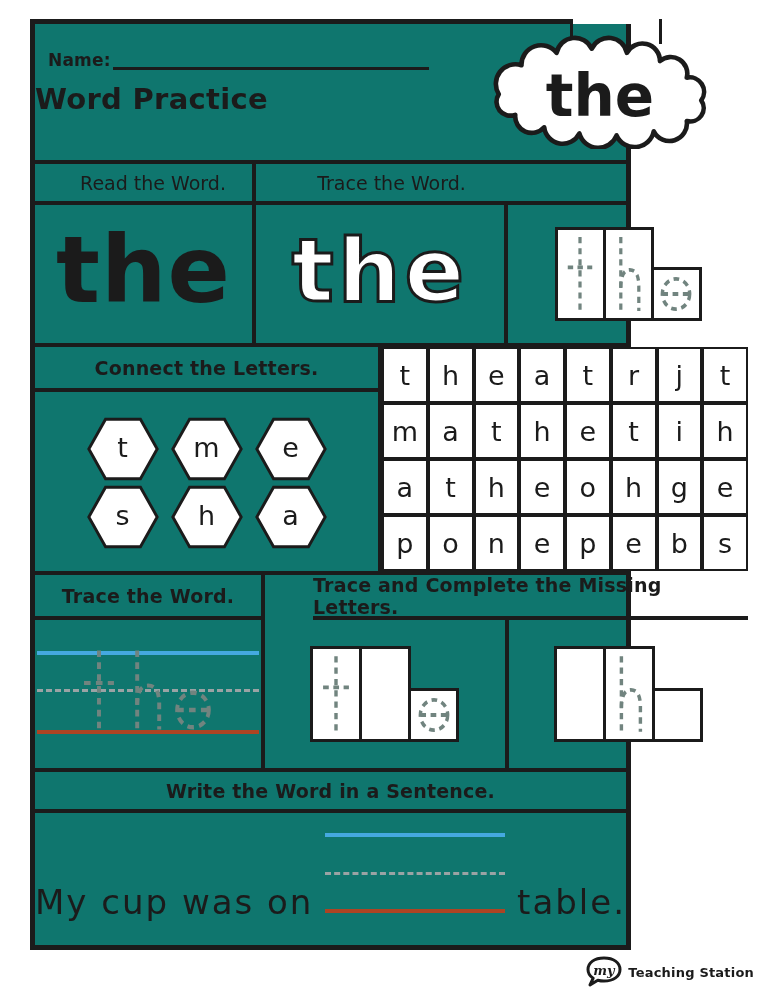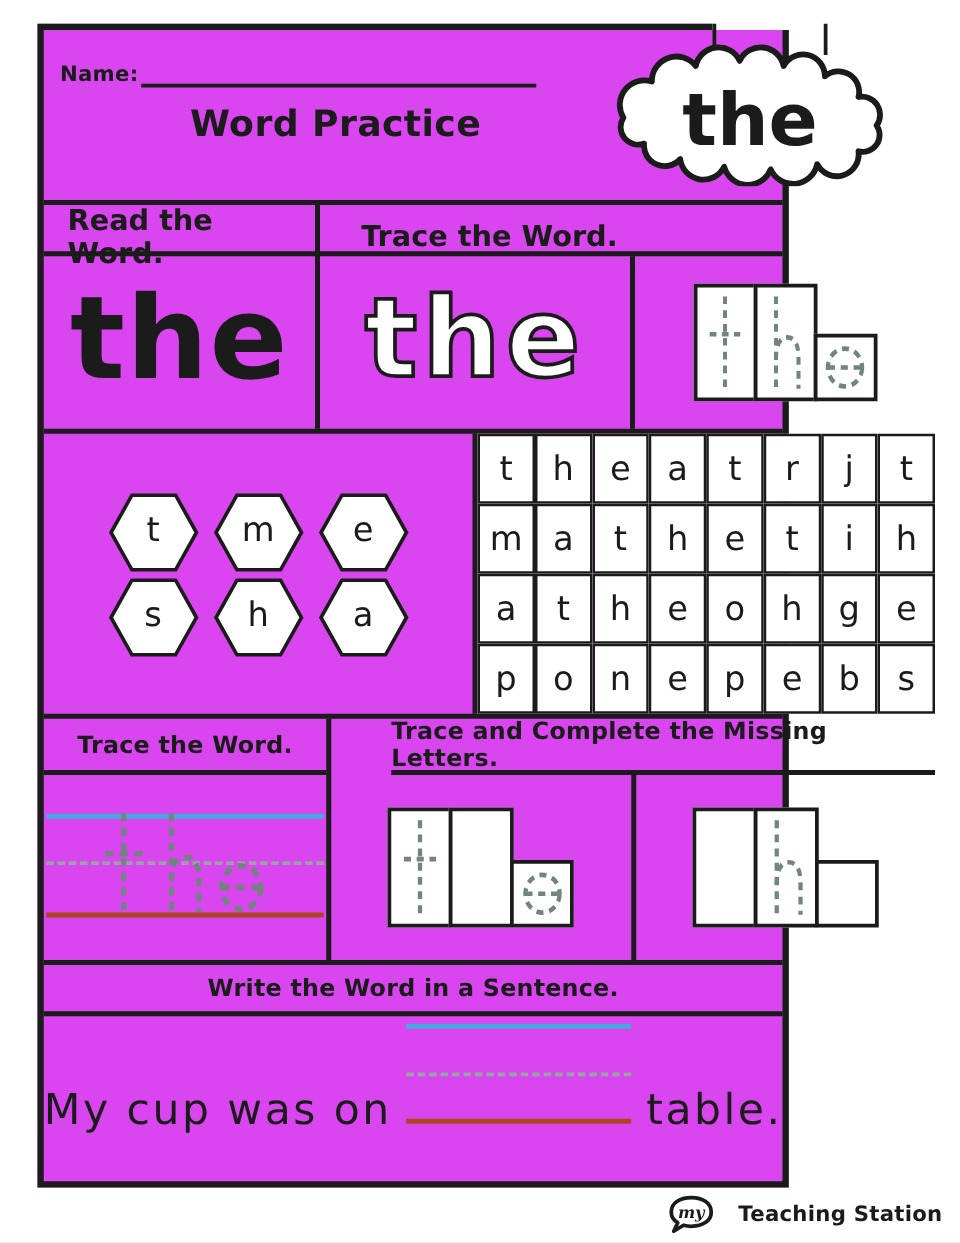--- a/index.html
+++ b/index.html
@@ -8,44 +8,44 @@
     --blue:#45a9e0;
     --gray:#9aa3a4;
     --red:#ad4423;
   }
   *{margin:0;padding:0;box-sizing:border-box;}
   html,body{background:#ffffff;}
   body{font-family:"DejaVu Sans","Liberation Sans",sans-serif;color:var(--ink);}
   .page{position:relative;width:768px;height:994px;background:#fff;overflow:hidden;}
 
   
-  .frame{position:absolute;left:30px;top:19px;width:601px;height:931px;border:5px solid var(--ink);background:#d946ef;display:flex;flex-direction:column;}
+  .frame{position:absolute;left:30px;top:19px;width:601px;height:931px;border:5px solid var(--ink);background:#0f766e;display:flex;flex-direction:column;}
 
   
   .f-header{position:relative;height:136px;flex:0 0 auto;}
   .name-row{position:absolute;left:13px;top:26px;display:flex;align-items:flex-end;}
   .name-label{font-size:17px;font-weight:bold;letter-spacing:.2px;}
   .name-line{width:316px;height:19px;border-bottom:3px solid var(--ink);margin-left:2px;}
-  .sheet-title{position:absolute;top:58px;left:12px;width:443px;text-align:center;font-size:29px;font-weight:bold;letter-spacing:.3px;}
+  .sheet-title{position:absolute;top:58px;left:0;width:443px;text-align:left;font-size:29px;font-weight:bold;letter-spacing:.3px;}
 
   
   .border-patch{position:absolute;left:570px;top:13px;width:92px;height:11px;background:#fff;}
   .border-stub{position:absolute;top:19px;width:3px;height:25px;background:var(--ink);}
   .stub-left{left:570px;} .stub-right{left:659px;}
   .cloud-wrap{position:absolute;left:476px;top:30px;width:248px;height:119px;}
   .cloud-wrap svg{width:100%;height:100%;display:block;}
   .cloud-word{position:absolute;left:0;top:6px;width:100%;height:100%;display:flex;align-items:center;justify-content:center;font-size:58px;font-weight:bold;}
 
   
   .band{height:45px;border-top:4px solid var(--ink);border-bottom:4px solid var(--ink);display:flex;align-items:center;justify-content:center;font-size:19px;font-weight:bold;letter-spacing:.2px;flex:0 0 auto;}
   .band.no-top{border-top:none;}
 
   
   .r1-bands{display:grid;grid-template-columns:221px 252px 240px;height:45px;border-top:4px solid var(--ink);border-bottom:4px solid var(--ink);flex:0 0 auto;}
-  .r1-bands > div{display:flex;align-items:center;justify-content:center;font-size:23px;font-weight:bold;padding-left:19px;}
+  .r1-bands > div{display:flex;align-items:center;justify-content:center;font-size:19px;font-weight:normal;padding-left:19px;}
   .r1-content{display:grid;grid-template-columns:221px 252px 240px;height:138px;flex:0 0 auto;}
   .v-div{border-right:4px solid var(--ink);}
   .cell-center{display:flex;align-items:center;justify-content:center;}
   .word-solid{font-size:92px;font-weight:bold;letter-spacing:1px;line-height:1;padding-bottom:6px;}
   .word-outline{font-size:88px;font-weight:bold;letter-spacing:4px;line-height:1;color:#fff;-webkit-text-stroke:3px var(--ink);padding-bottom:6px;}
 
   
   .trace-box-row{display:flex;align-items:flex-end;}
   .tbox{border:3px solid var(--ink);background:#fff;display:flex;align-items:center;justify-content:center;margin-left:-3px;}
   .tbox:first-child{margin-left:0;}
@@ -87,33 +87,33 @@
   .bbox.tall{width:52px;height:96px;}
   .bbox.short{width:51px;height:54px;}
   .bbox .gl.tall{width:38px;height:84px;}
   .bbox .gl.short{width:38px;height:42px;}
 
   
   .gl{display:block;}
   .gl path,.gl circle{fill:none;stroke:var(--trace);stroke-width:9;stroke-dasharray:15 12;stroke-linecap:butt;}
 
   
-  .sentence-content{flex:1;display:flex;align-items:flex-end;justify-content:center;gap:12px;padding-bottom:40px;}
+  .sentence-content{flex:1;display:flex;align-items:flex-end;justify-content:center;gap:12px;padding-bottom:26px;}
   .sentence-text{font-size:34px;letter-spacing:2px;white-space:nowrap;line-height:1;}
   .answer-blank{position:relative;width:300px;height:80px;margin-bottom:6px;}
   .answer-blank .bl{position:absolute;left:0;right:0;}
   .answer-blank .bl.blue{top:0;height:4px;background:var(--blue);}
   .answer-blank .bl.dash{top:39px;border-top:3px dashed var(--gray);}
   .answer-blank .bl.red{top:76px;height:4px;background:var(--red);}
 
   
-  .footer{position:absolute;top:956px;right:14px;display:flex;align-items:center;gap:19px;}
+  .footer{position:absolute;top:956px;right:14px;display:flex;align-items:center;gap:5px;}
   .logo-bubble{width:38px;height:32px;}
   .logo-bubble svg{width:100%;height:100%;display:block;}
-  .brand{font-size:17px;font-weight:bold;letter-spacing:.2px;}
+  .brand{font-size:13px;font-weight:bold;letter-spacing:.2px;}
 </style>
 </head>
 <body>
 
 <div class="page">
 
   <div class="frame">
 
     <div class="f-header">
       <div class="name-row">
@@ -154,20 +154,21 @@
                 <circle cx="50" cy="50" r="36"></circle>
                 <path d="M14 50 L86 50"></path>
               </svg>
             </div>
           </div>
       </div>
     </div>
 
     <div class="row2">
       <div class="col v-div">
+        <div class="band no-top" style="border-top:none;">Connect the Letters.</div>
         <div class="hex-area" id="hex-area">
             <div class="hex-row">
               <div class="hex">
                 <svg viewBox="0 0 100 88">
                   <polygon points="26,3 74,3 97,44 74,85 26,85 3,44" fill="#ffffff" stroke="var(--ink)" stroke-width="4"></polygon>
                 </svg>
                 <span>t</span>
               </div>
               <div class="hex">
                 <svg viewBox="0 0 100 88">

